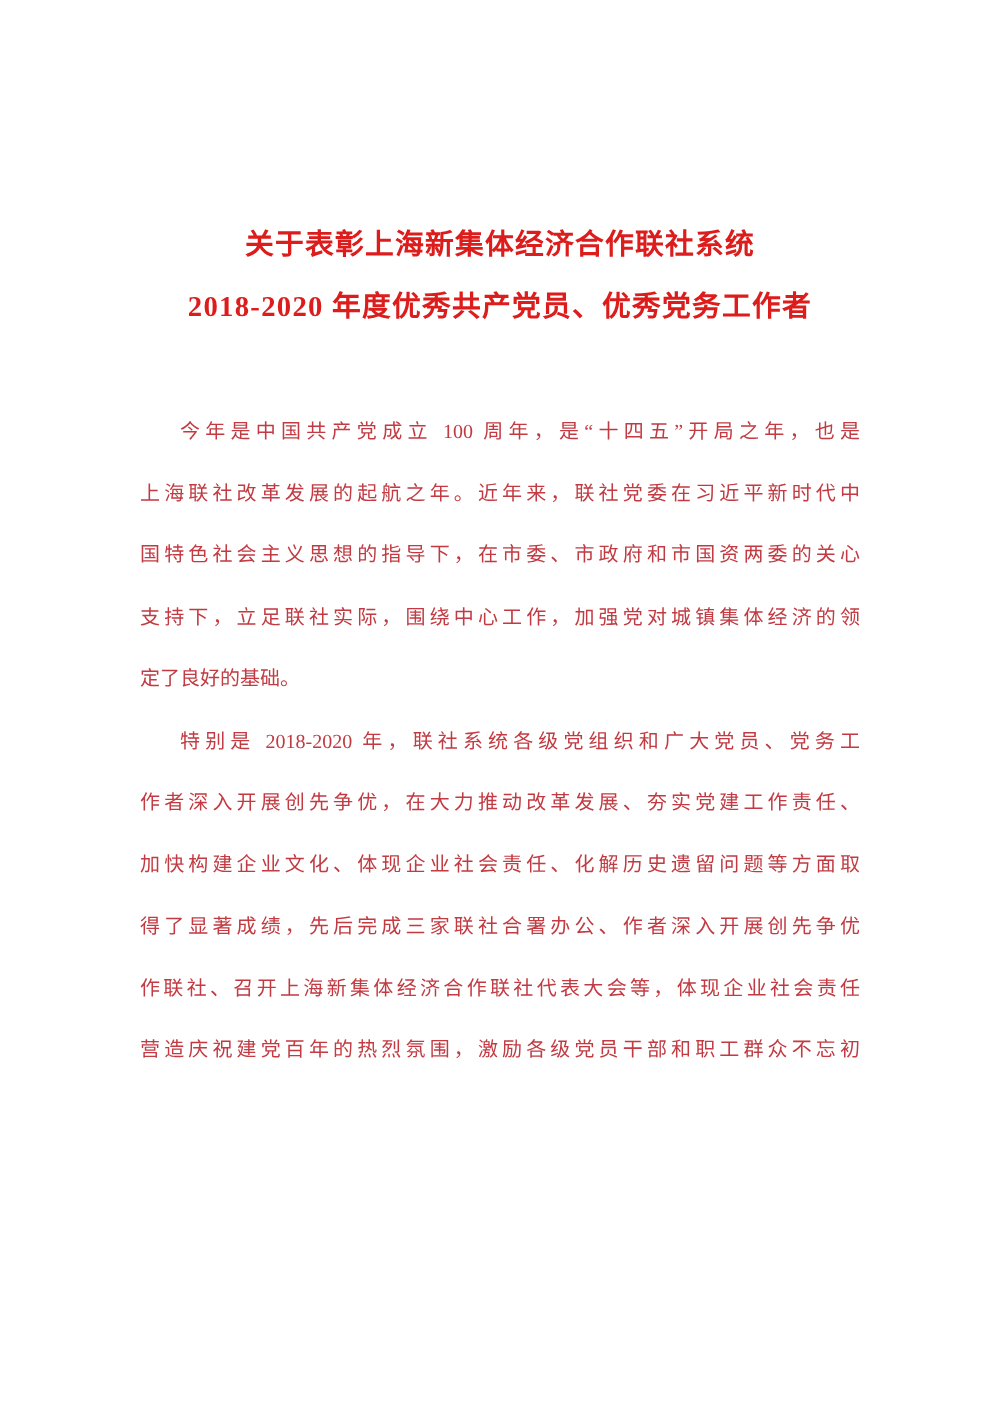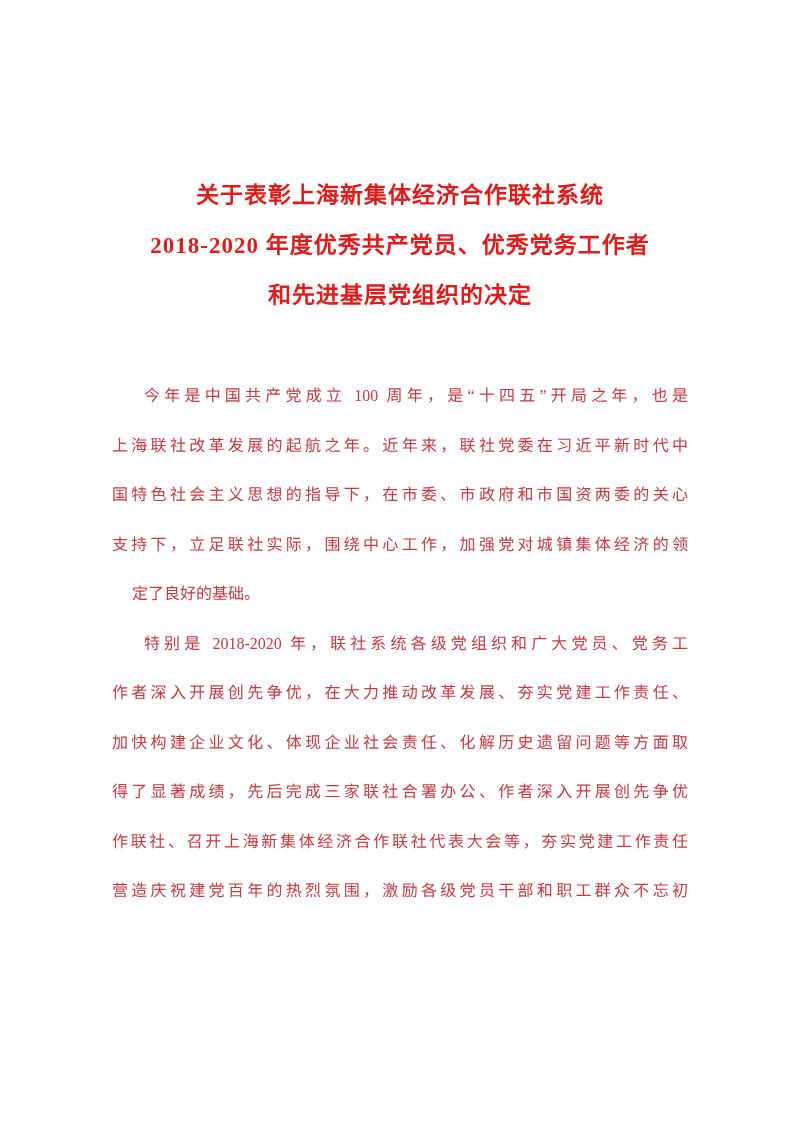--- a/index.html
+++ b/index.html
@@ -41,49 +41,47 @@
     text-align: justify;
     text-align-last: justify;
     white-space: nowrap;
   }
   .paragraph-line.indent {
     text-indent: 2em;
   }
   .paragraph-line.short {
     text-align: left;
     text-align-last: left;
-    margin-left: 20px;
   }
 </style>
 </head>
 <body>
 
 <div class="page">
   <div class="content">
 
     <div class="doc-title">
       <div class="title-line">关于表彰上海新集体经济合作联社系统</div>
       <div class="title-line">2018-2020 年度优秀共产党员、优秀党务工作者</div>
-      <div class="title-line">和先进基层党组织的决定</div>
     </div>
 
     <div class="doc-body">
 
       <div class="paragraph">
         <div class="paragraph-line indent">今年是中国共产党成立 100 周年，是“十四五”开局之年，也是</div>
         <div class="paragraph-line">上海联社改革发展的起航之年。近年来，联社党委在习近平新时代中</div>
         <div class="paragraph-line">国特色社会主义思想的指导下，在市委、市政府和市国资两委的关心</div>
         <div class="paragraph-line">支持下，立足联社实际，围绕中心工作，加强党对城镇集体经济的领</div>
         <div class="paragraph-line short">定了良好的基础。</div>
       </div>
 
       <div class="paragraph">
         <div class="paragraph-line indent">特别是 2018-2020 年，联社系统各级党组织和广大党员、党务工</div>
         <div class="paragraph-line">作者深入开展创先争优，在大力推动改革发展、夯实党建工作责任、</div>
         <div class="paragraph-line">加快构建企业文化、体现企业社会责任、化解历史遗留问题等方面取</div>
         <div class="paragraph-line">得了显著成绩，先后完成三家联社合署办公、作者深入开展创先争优</div>
-        <div class="paragraph-line">作联社、召开上海新集体经济合作联社代表大会等，夯实党建工作责任</div>
+        <div class="paragraph-line">作联社、召开上海新集体经济合作联社代表大会等，体现企业社会责任</div>
         <div class="paragraph-line">营造庆祝建党百年的热烈氛围，激励各级党员干部和职工群众不忘初</div>
       </div>
 
     </div>
   </div>
 </div>
 
 </body></html>

